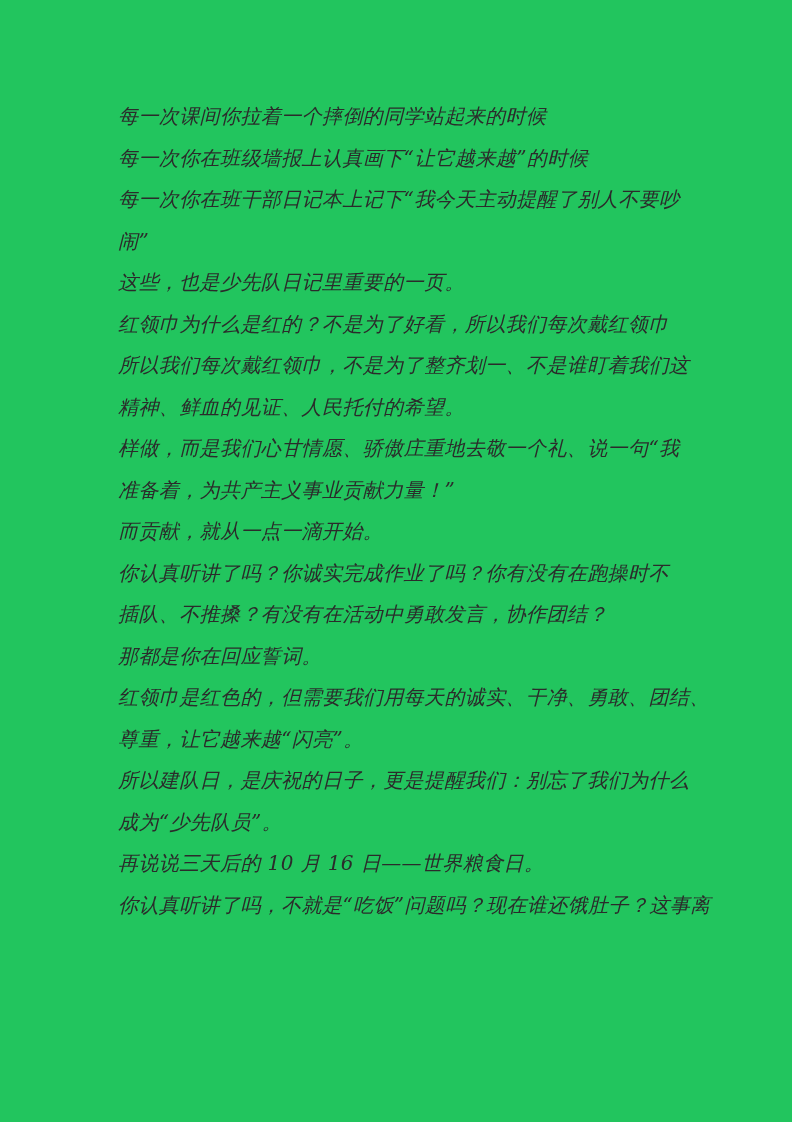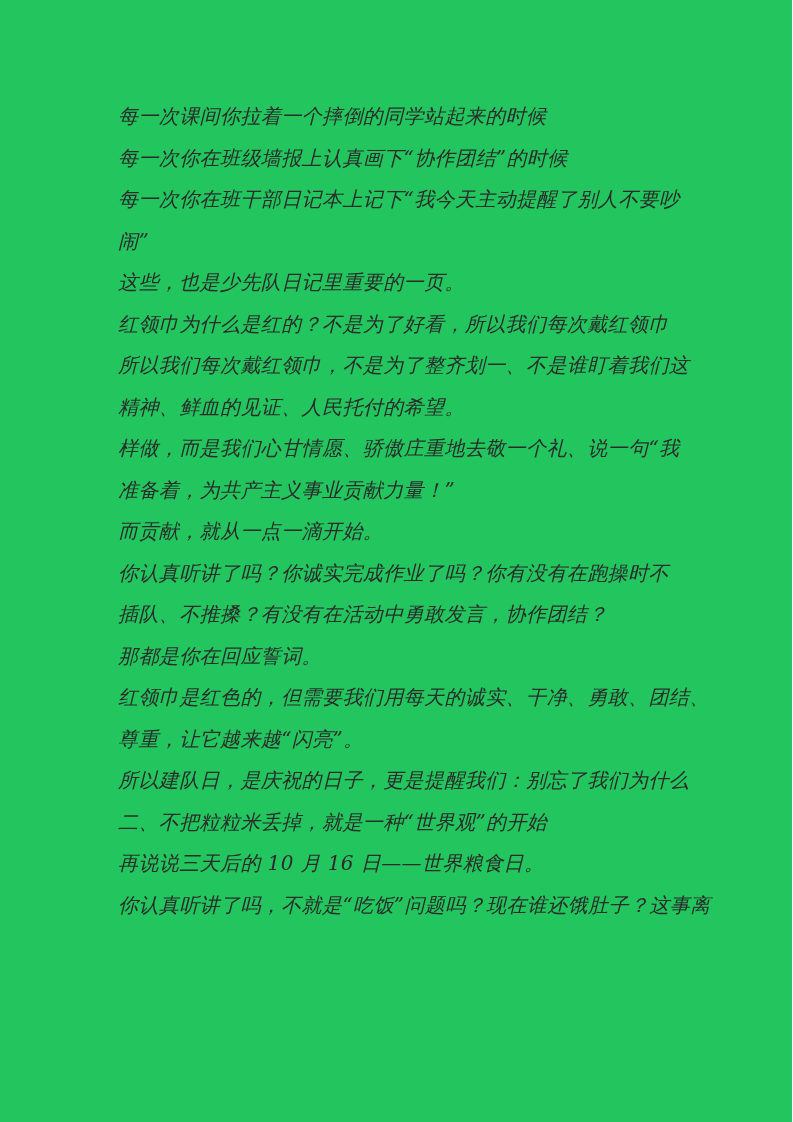--- a/index.html
+++ b/index.html
@@ -35,33 +35,33 @@
     
     font-size: 20px;
   }
 </style>
 </head>
 <body>
 
 <div class="page">
   <div class="doc-body">
     <div class="line">每一次课间你拉着一个摔倒的同学站起来的时候</div>
-    <div class="line">每一次你在班级墙报上认真画下“协作团结”的时候</div>
+    <div class="line">每一次你在班级墙报上认真画下“让它越来越”的时候</div>
     <div class="line">每一次你在班干部日记本上记下“我今天主动提醒了别人不要吵</div>
     <div class="line">闹”</div>
     <div class="line">这些，也是少先队日记里重要的一页。</div>
     <div class="line">红领巾为什么是红的？不是为了好看，所以我们每次戴红领巾</div>
     <div class="line">所以我们每次戴红领巾，不是为了整齐划一、不是谁盯着我们这</div>
     <div class="line">精神、鲜血的见证、人民托付的希望。</div>
     <div class="line">样做，而是我们心甘情愿、骄傲庄重地去敬一个礼、说一句“我</div>
     <div class="line">准备着，为共产主义事业贡献力量！”</div>
     <div class="line">而贡献，就从一点一滴开始。</div>
     <div class="line">你认真听讲了吗？你诚实完成作业了吗？你有没有在跑操时不</div>
     <div class="line">插队、不推搡？有没有在活动中勇敢发言，协作团结？</div>
     <div class="line">那都是你在回应誓词。</div>
     <div class="line">红领巾是红色的，但需要我们用每天的诚实、干净、勇敢、团结、</div>
     <div class="line">尊重，让它越来越“闪亮”。</div>
     <div class="line">所以建队日，是庆祝的日子，更是提醒我们：别忘了我们为什么</div>
-    <div class="line heading">二、不把粒粒米丢掉，就是一种“世界观”的开始</div>
+    <div class="line">成为“少先队员”。</div>
     <div class="line">再说说三天后的 10 月 16 日——世界粮食日。</div>
     <div class="line">你认真听讲了吗，不就是“吃饭”问题吗？现在谁还饿肚子？这事离</div>
   </div>
 </div>
 
 </body></html>

